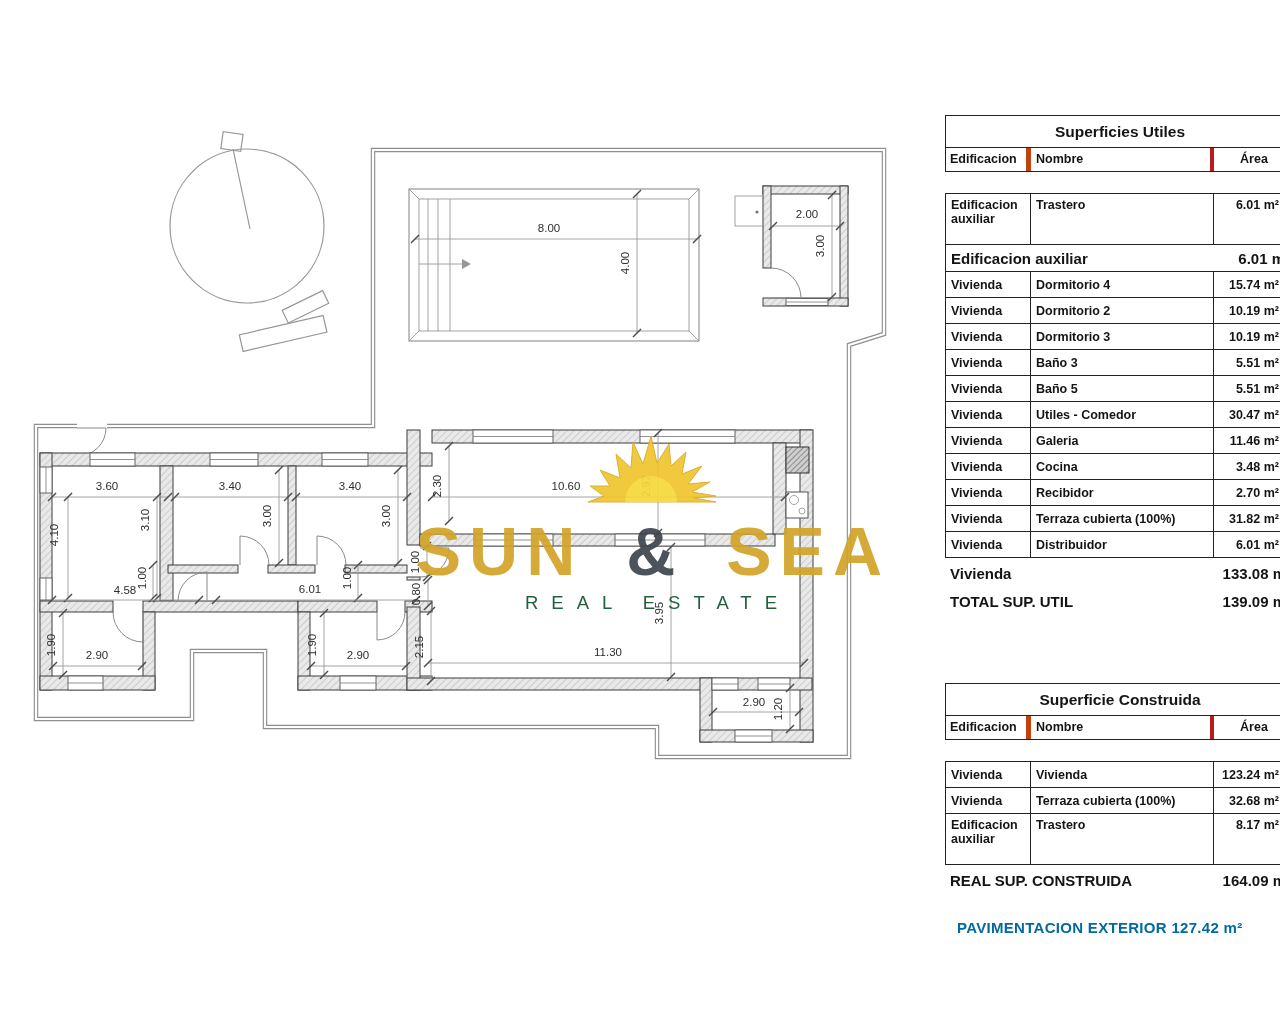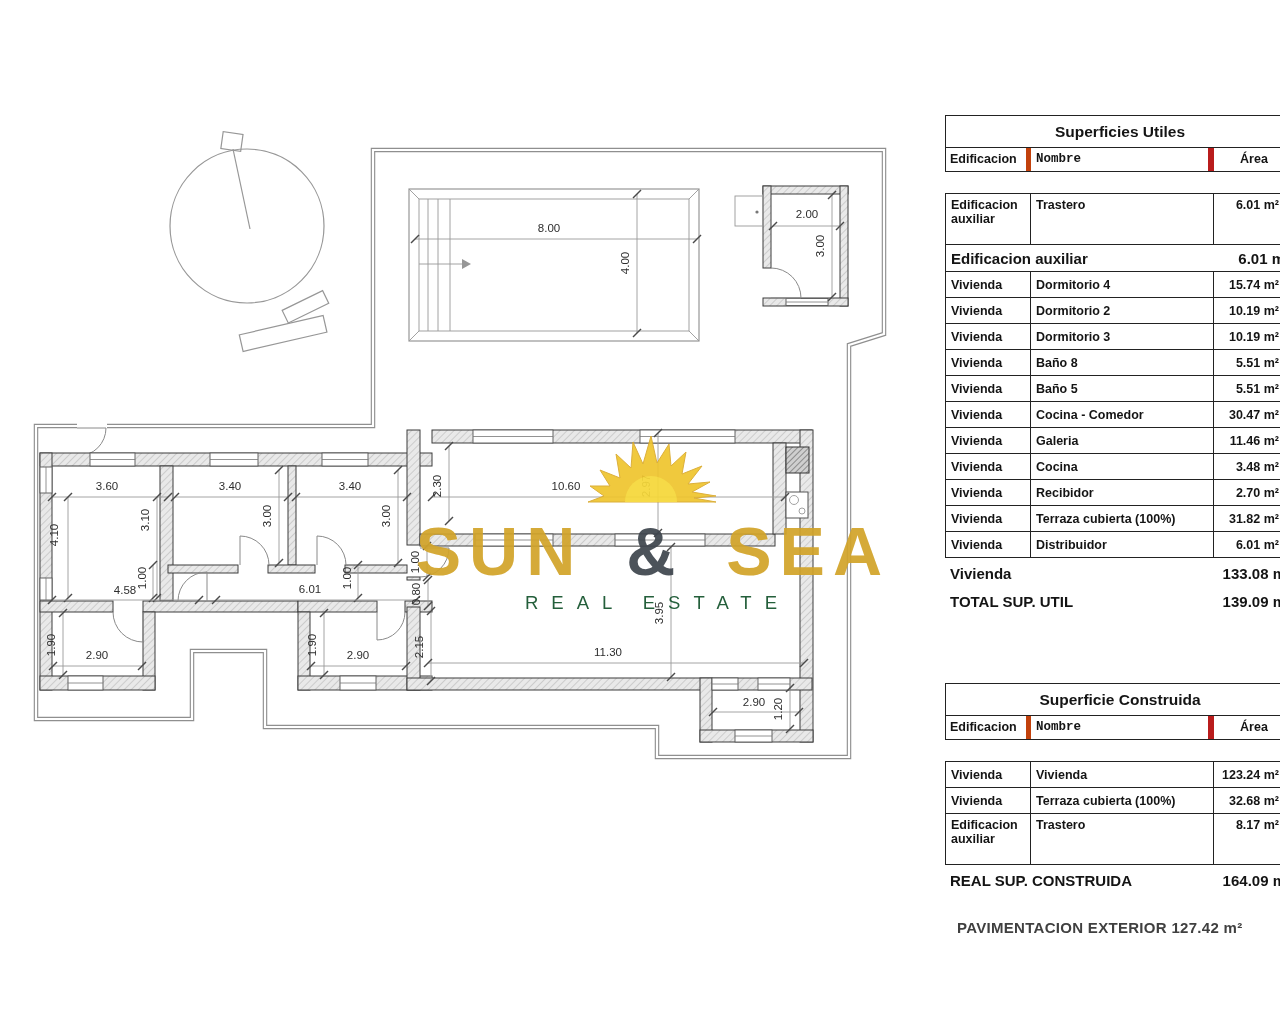--- a/index.html
+++ b/index.html
@@ -32,37 +32,37 @@
   .brand .amp{color:#3F464E;}
   .estate{font-size:18.5px;font-weight:400;letter-spacing:13px;padding-left:13px;
           color:#14532d;margin-top:7px;white-space:nowrap;}
 
   
   .tbl{position:absolute;left:945px;width:350px;font-weight:700;font-size:12.5px;color:#141414;}
   .ttitle{border:1px solid #222;height:31px;line-height:31px;text-align:center;font-size:15.5px;}
   .thead{display:grid;grid-template-columns:85px 183px 1fr;height:23px;border:1px solid #222;margin-top:-1px;}
   .hc{line-height:23px;}
   .hc.c1{padding-left:4px;border-right:5px solid #c2410c;}
-  .hc.c2{padding-left:5px;border-right:6px solid #b91c1c;font-family:Liberation Mono, monospace;}
+  .hc.c2{padding-left:5px;border-right:4px solid #b91c1c;}
   .hc.c3{text-align:center;}
   .rows{margin-top:22px;}
   .trow{display:grid;grid-template-columns:85px 183px 1fr;height:25px;border:1px solid #222;margin-top:-1px;background:#fff;}
   .trow.tall{height:50px;}
   .cell{display:flex;align-items:center;padding-left:5px;overflow:hidden;}
   .cell.c1,.cell.c2{border-right:1px solid #222;}
   .cell.c3{justify-content:flex-end;padding-left:0;padding-right:15px;}
   .trow.tall .cell{align-items:flex-start;padding-top:4px;line-height:14px;}
   .srow{display:grid;grid-template-columns:1fr auto;height:26px;align-items:center;font-size:15px;}
   .srow.boxed{border:1px solid #222;margin-top:-1px;}
   .srow.plain{margin-top:2px;}
   .slabel{padding-left:5px;white-space:nowrap;}
   .sarea{padding-right:4px;white-space:nowrap;}
 
   .pav{position:absolute;left:957px;top:919px;font-size:15px;font-weight:700;
-       letter-spacing:.3px;color:#404040;white-space:nowrap;}
+       letter-spacing:.3px;color:#0369a1;white-space:nowrap;}
 </style>
 </head>
 <body>
 
 <div class="canvas">
 
   <svg id="plan" width="940" height="1024" viewBox="0 0 940 1024">
     <defs>
       <pattern id="hatch" width="5" height="5" patternUnits="userSpaceOnUse" patternTransform="rotate(45)">
         <rect width="5" height="5" fill="#e9e9e9"></rect>
@@ -376,31 +376,31 @@
           <div class="cell c2">Dormitorio 2</div>
           <div class="cell c3">10.19 m²</div>
         </div>
         <div class="trow">
           <div class="cell c1">Vivienda</div>
           <div class="cell c2">Dormitorio 3</div>
           <div class="cell c3">10.19 m²</div>
         </div>
         <div class="trow">
           <div class="cell c1">Vivienda</div>
-          <div class="cell c2">Baño 8</div>
+          <div class="cell c2">Baño 3</div>
           <div class="cell c3">5.51 m²</div>
         </div>
         <div class="trow">
           <div class="cell c1">Vivienda</div>
           <div class="cell c2">Baño 5</div>
           <div class="cell c3">5.51 m²</div>
         </div>
         <div class="trow">
           <div class="cell c1">Vivienda</div>
-          <div class="cell c2">Cocina - Comedor</div>
+          <div class="cell c2">Utiles - Comedor</div>
           <div class="cell c3">30.47 m²</div>
         </div>
         <div class="trow">
           <div class="cell c1">Vivienda</div>
           <div class="cell c2">Galeria</div>
           <div class="cell c3">11.46 m²</div>
         </div>
         <div class="trow">
           <div class="cell c1">Vivienda</div>
           <div class="cell c2">Cocina</div>

